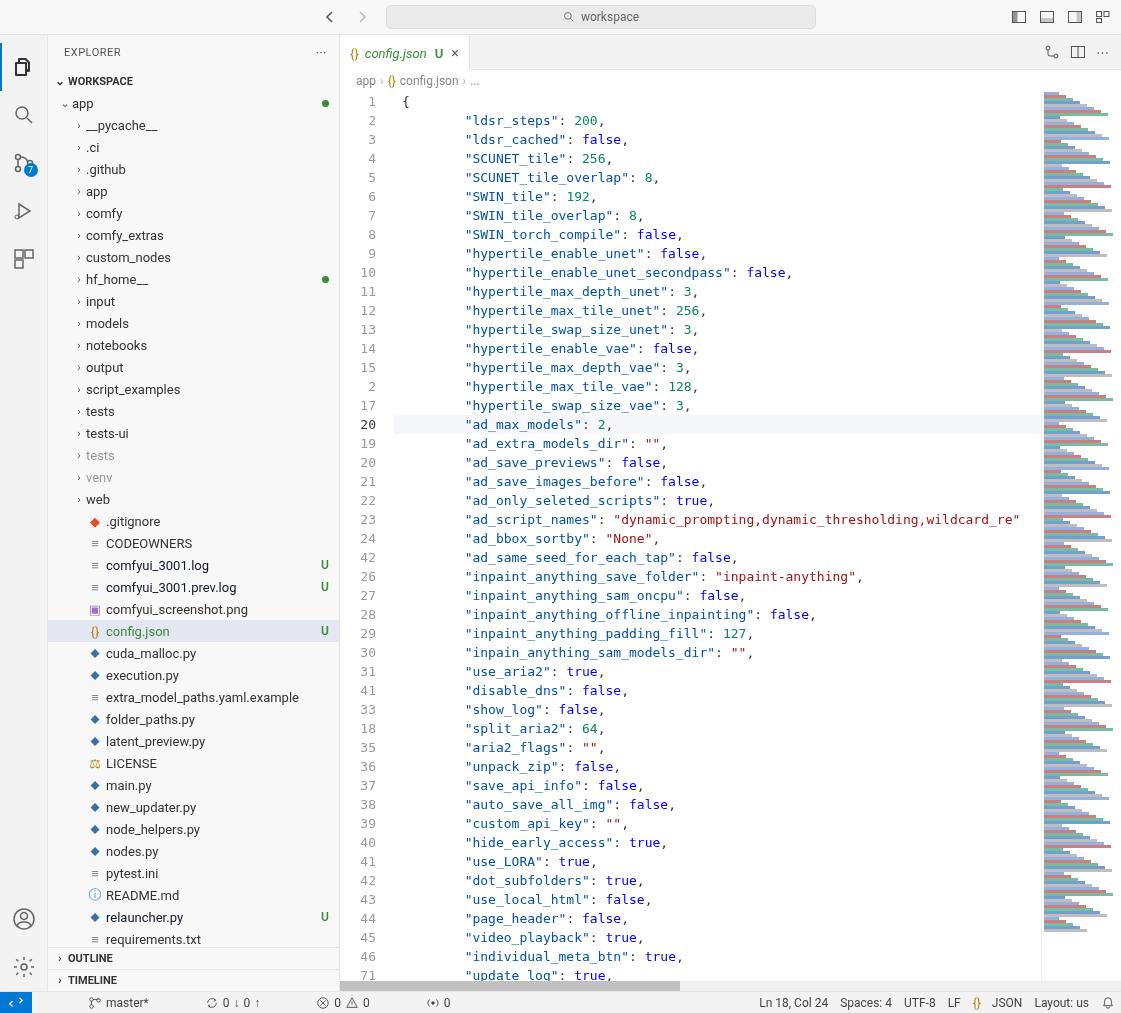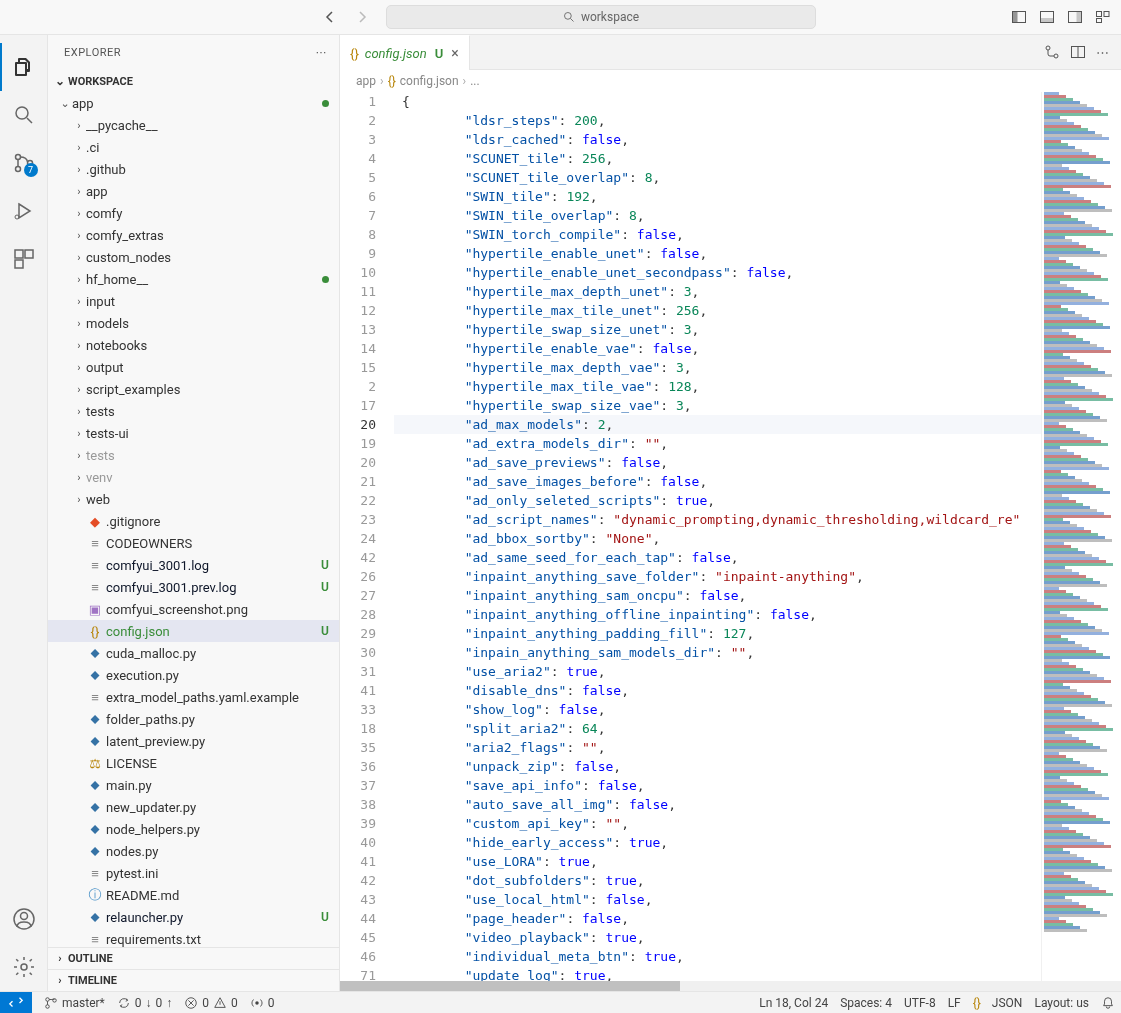--- a/index.html
+++ b/index.html
@@ -72,21 +72,21 @@
 .tok-bool { color: #0000ff; }
 .tok-punct { color: #333; }
 
 .minimap { width: 80px; background: #fff; border-left: 1px solid #f0f0f0; position: relative; overflow: hidden; }
 .minimap-line { height: 3px; margin: 0 2px; }
 
 .hscroll { height: 10px; background: #f0f0f0; position: relative; }
 .hscroll-thumb { position: absolute; height: 10px; background: #c0c0c0; border-radius: 0; }
 
 
-.statusbar { height: 22px; background: #f3f3f3; border-top: 1px solid #e5e5e5; display: flex; align-items: center; font-size: 12px; color: #444; }
+.statusbar { height: 22px; background: #f3f3f3; border-top: 1px solid #e5e5e5; display: flex; align-items: center; font-size: 12px; color: #444; gap: 44px; }
 .status-remote { height: 22px; width: 32px; background: #0078d4; color: #fff; display: flex; align-items: center; justify-content: center; margin-right: 6px; }
 .status-item { padding: 0 6px; display: flex; align-items: center; gap: 4px; cursor: pointer; height: 22px; }
 .status-right { margin-left: auto; display: flex; }
 
 svg { display: block; }
 </style>
 </head>
 <body>
 
 <div class="titlebar">

